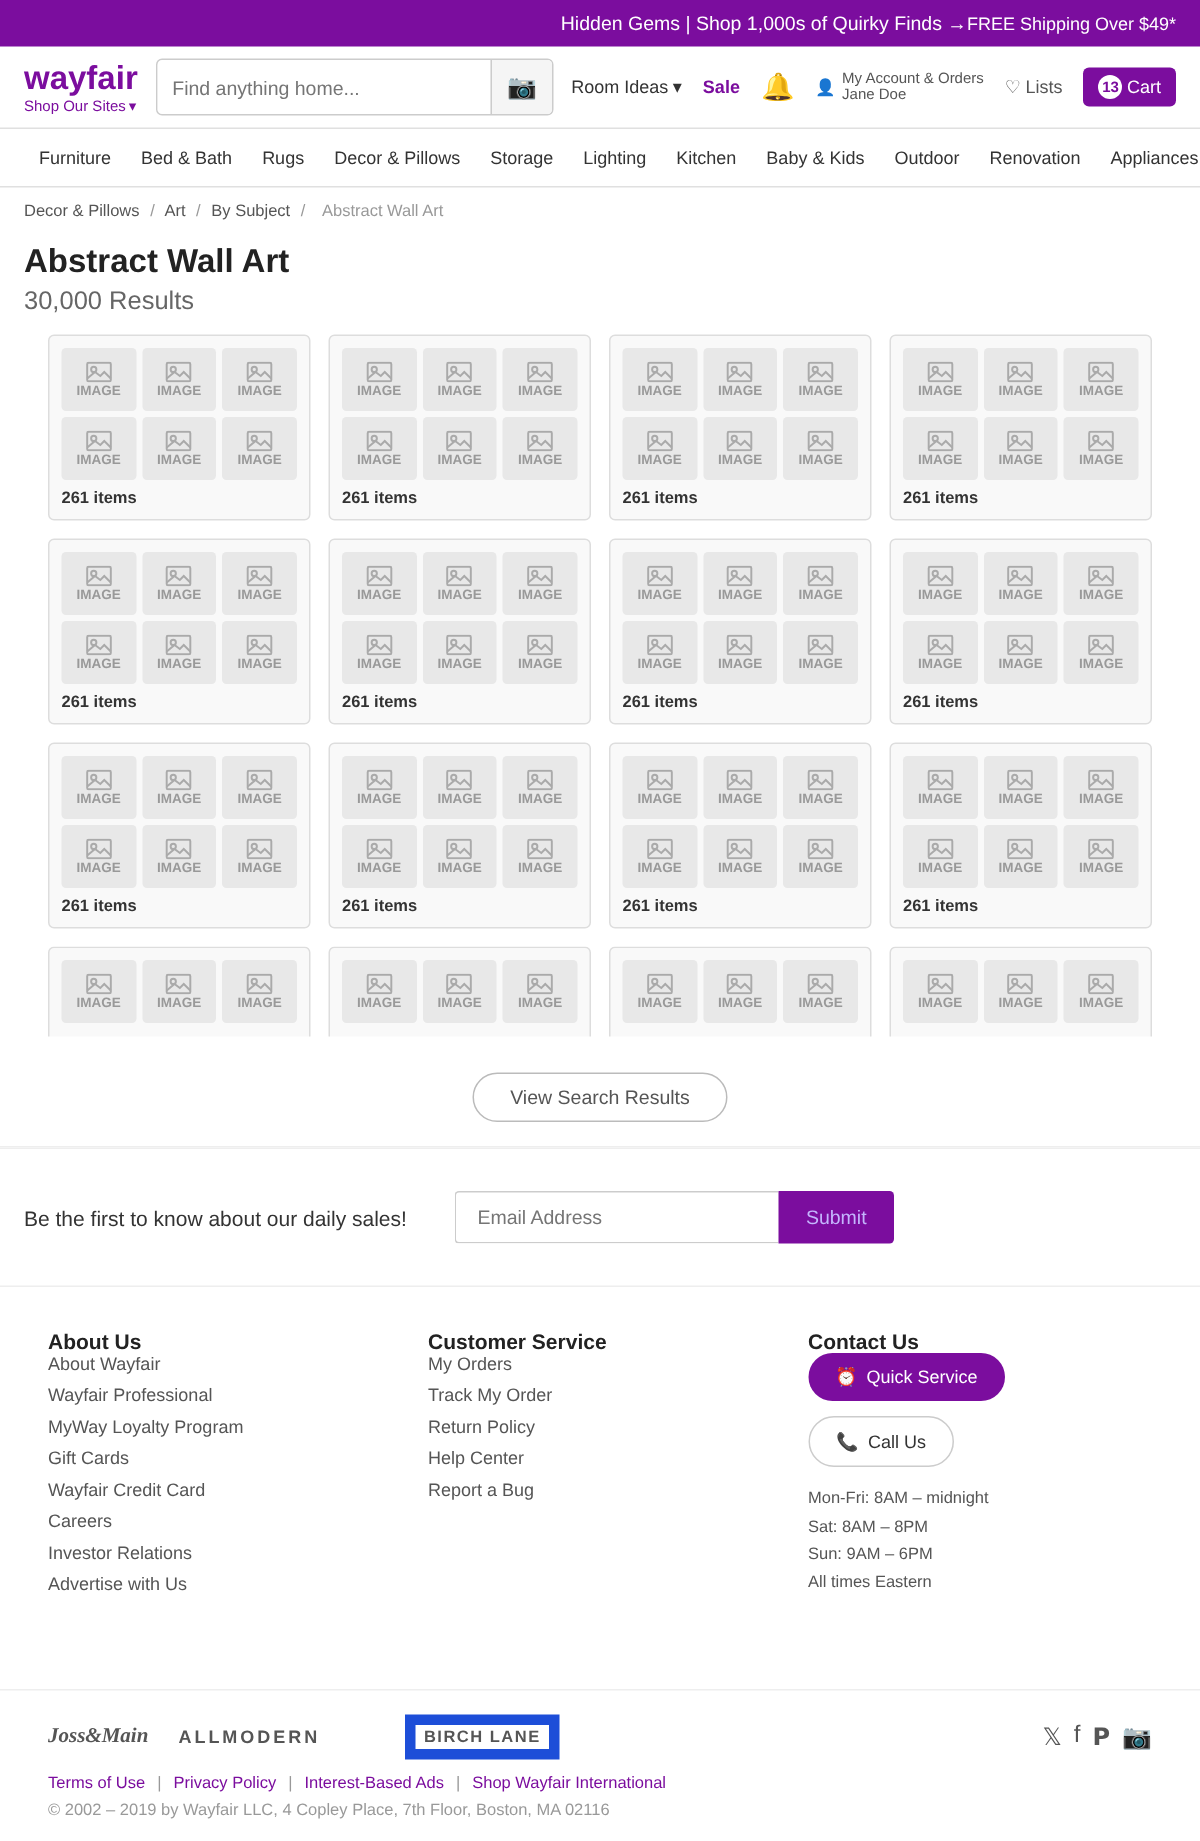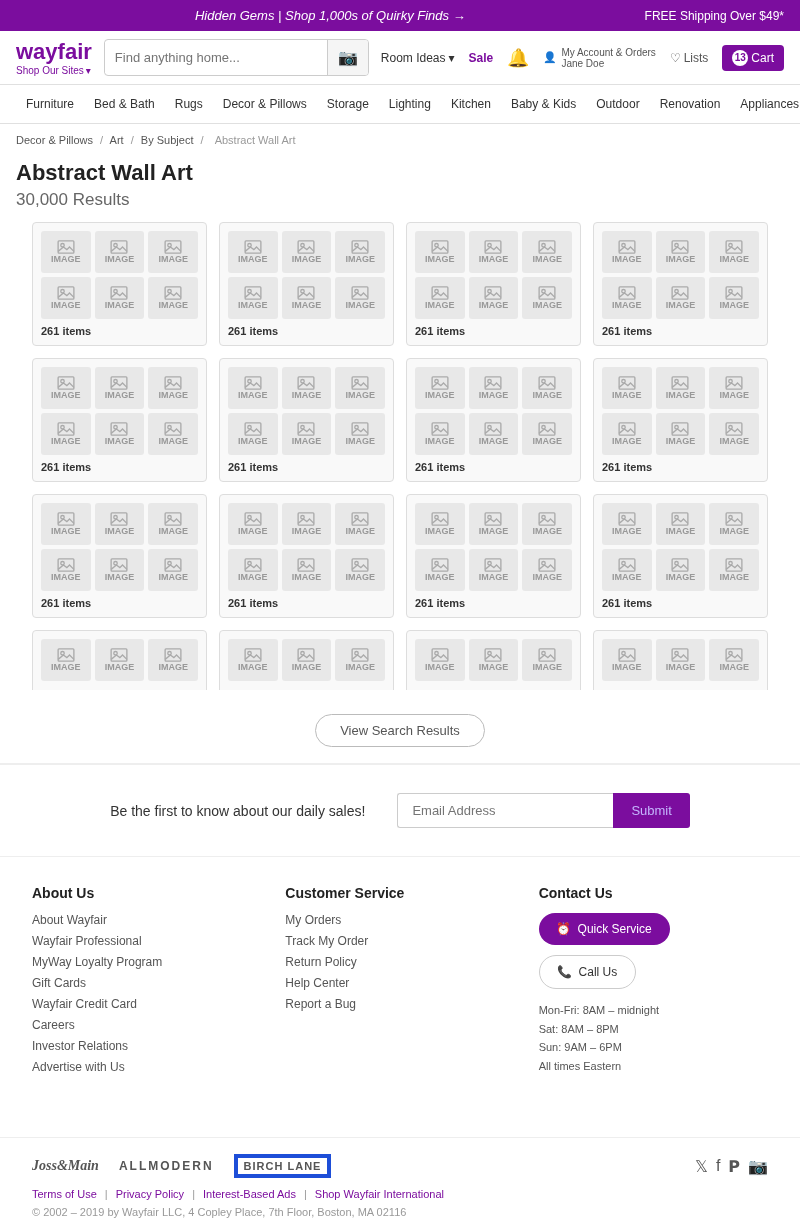--- a/index.html
+++ b/index.html
@@ -9,21 +9,21 @@
     .top-banner {
       background: #7b0d9e;
       color: #fff;
       text-align: center;
       padding: 8px 16px;
       font-size: 13px;
       display: flex;
       justify-content: space-between;
       align-items: center;
     }
-    .top-banner .hidden-gems { flex: 1; text-align: center; font-style: italic; }
+    .top-banner .hidden-gems { flex: 1; text-align: right; }
     .top-banner .free-shipping { text-align: right; font-size: 12px; }
 
     
     .header {
       display: flex;
       align-items: center;
       padding: 8px 16px;
       border-bottom: 1px solid #e0e0e0;
       gap: 12px;
     }
@@ -162,21 +162,21 @@
       margin-top: 8px;
     }
 
     
     .newsletter {
       background: #fff;
       border-top: 1px solid #eee;
       padding: 28px 16px;
       display: flex;
       align-items: center;
-      justify-content: center;
+      justify-content: flex-start;
       gap: 32px;
     }
     .newsletter-text { font-size: 14px; color: #333; }
     .newsletter-form { display: flex; gap: 0; }
     .newsletter-form input {
       border: 1px solid #ccc;
       border-right: none;
       padding: 9px 14px;
       font-size: 13px;
       width: 216px;
@@ -198,21 +198,21 @@
       background: #fff;
       border-top: 1px solid #eee;
       padding: 28px 32px;
     }
     .footer-cols {
       display: grid;
       grid-template-columns: 1fr 1fr 1fr;
       gap: 24px;
       margin-bottom: 28px;
     }
-    .footer-col h4 { font-size: 14px; font-weight: bold; margin-bottom: 12px; color: #222; }
+    .footer-col h4 { font-size: 14px; font-weight: bold; margin-bottom: 0; color: #222; }
     .footer-col a {
       display: block;
       font-size: 12px;
       color: #555;
       text-decoration: none;
       margin-bottom: 7px;
     }
     .quick-service-btn {
       display: flex;
       align-items: center;
@@ -1172,21 +1172,21 @@
       </div>
     </div>
   </div>
 </div>
 
 <div class="footer-bottom">
   <div class="footer-bottom-top">
     <div class="brand-logos">
       <div class="brand-logo joss" style="font-style:italic;font-family:Georgia,serif;">Joss&amp;Main</div>
       <div class="brand-logo allmodern" style="letter-spacing:2px;font-weight:bold;font-size:12px;">ALLMODERN</div>
-      <div class="brand-logo birch" style="border:4px solid #1d4ed8;padding:2px 6px;font-size:11px;letter-spacing:1px;">BIRCH LANE</div>
+      <div class="brand-logo birch" style="border:7px solid #1d4ed8;padding:2px 6px;font-size:11px;letter-spacing:1px;margin-left:36px;">BIRCH LANE</div>
     </div>
     <div class="social-icons">
       <a href="#" style="color:#555;font-size:16px;text-decoration:none;">𝕏</a>
       <a href="#" style="color:#555;font-size:16px;text-decoration:none;">f</a>
       <a href="#" style="color:#555;font-size:16px;text-decoration:none;">𝗣</a>
       <a href="#" style="color:#555;font-size:16px;text-decoration:none;">📷</a>
     </div>
   </div>
   <div class="footer-links">
     <a href="#">Terms of Use</a>

